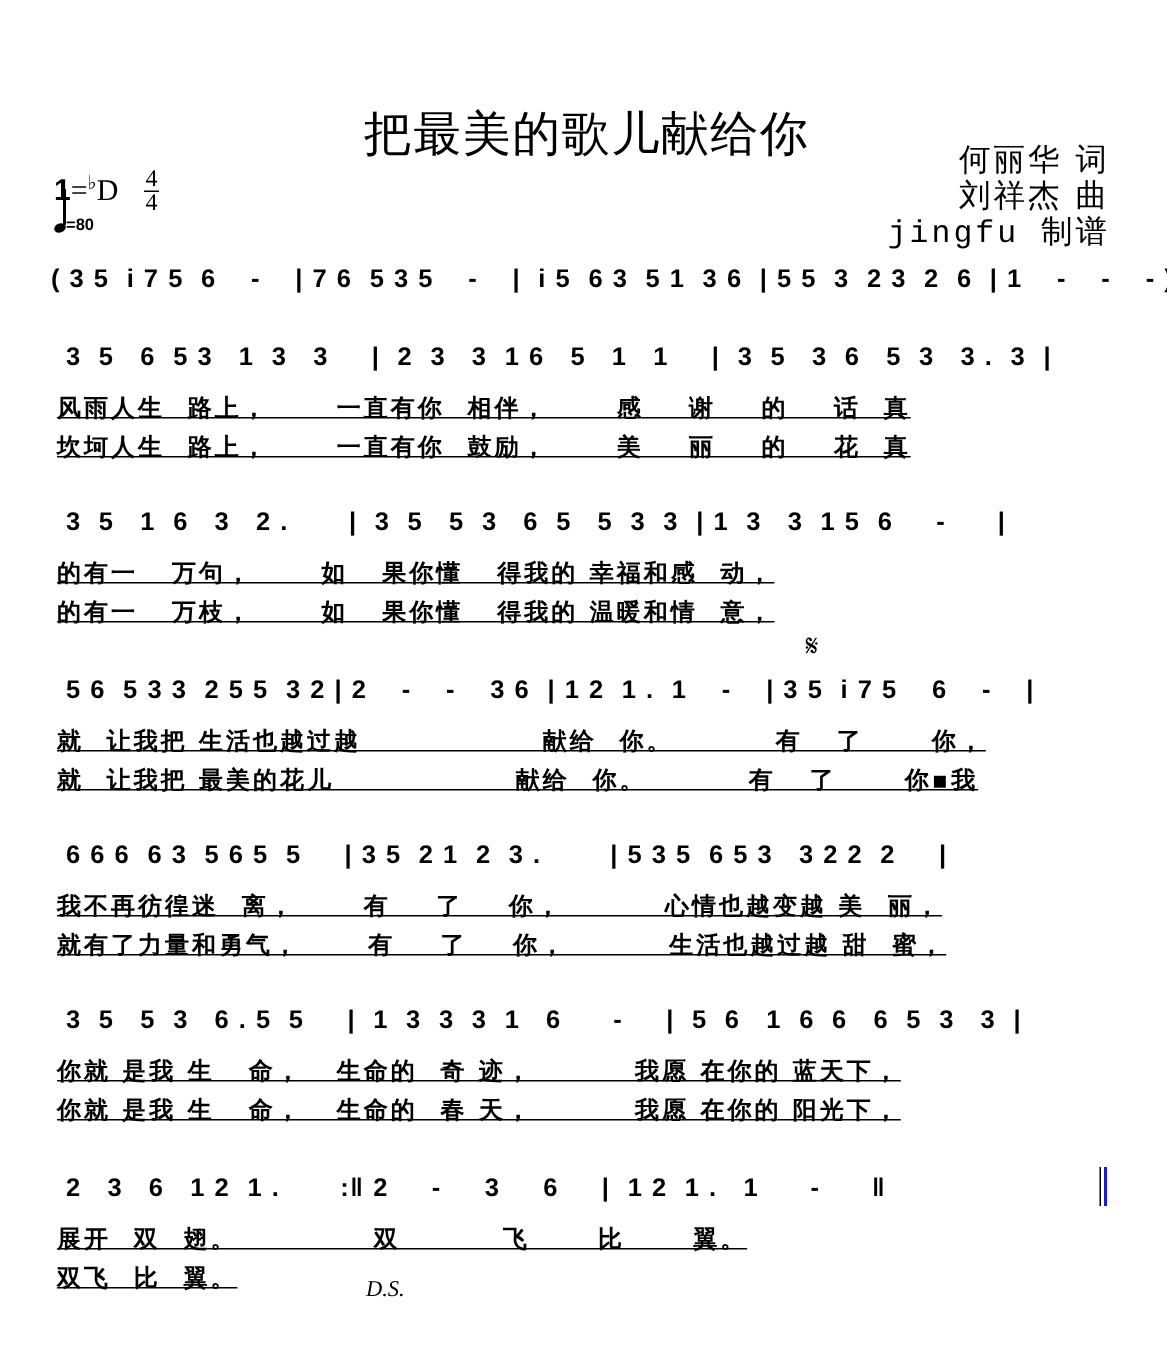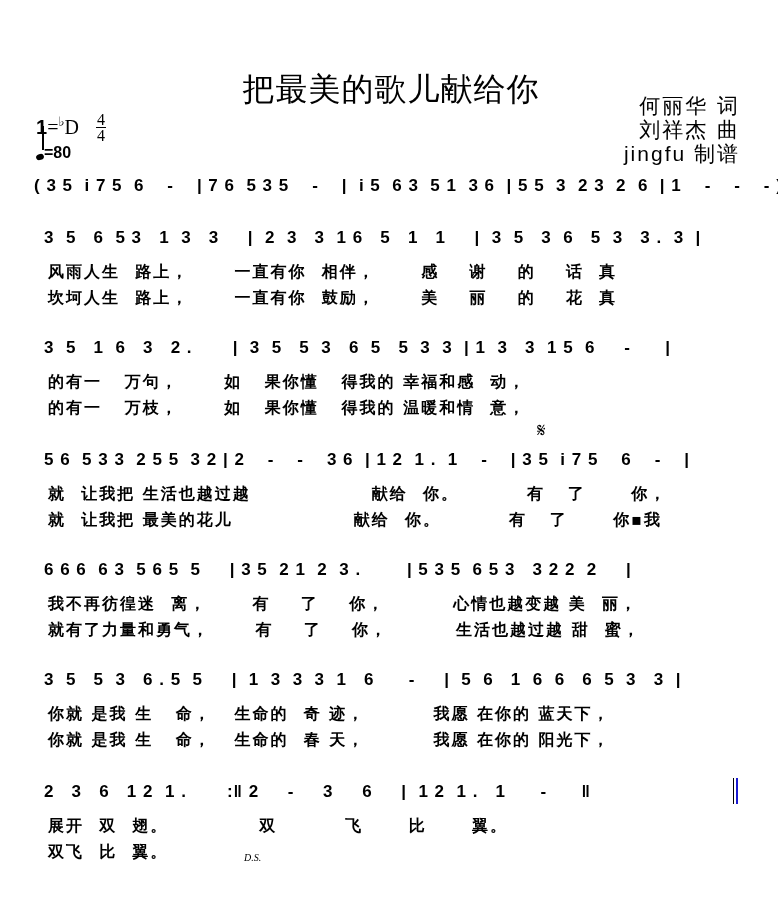--- a/index.html
+++ b/index.html
@@ -7,40 +7,40 @@
          font-family:"DejaVu Sans", sans-serif; color:#000; }
   .abs { position:absolute; }
   .title { left:0; width:778px; top:68px; text-align:center; font-size:32px;
            font-family:"DejaVu Sans", sans-serif; letter-spacing:1px; transform:translateX(2px); }
   .credit { right:38px; font-size:21px; font-family:"DejaVu Serif", serif; text-align:right; letter-spacing:2px; }
   .key { left:36px; top:114px; font-family:"Liberation Serif", serif; font-size:20px; }
   .key .one { font-family:"Liberation Sans", sans-serif; font-weight:bold; }
   .key sup { font-size:13px; }
   .timesig { left:96px; top:112px; font-family:"Liberation Serif", serif; font-size:16px; line-height:15px; text-align:center; }
   .timesig .bar { border-top:1px solid #000; width:10px; margin:0 auto; }
-  .tempo { left:36px; top:144px; font-size:16px; font-weight:bold; font-family:"Liberation Sans", sans-serif; }
+  .tempo { left:36px; top:144px; font-size:11px; font-weight:bold; font-family:"Liberation Sans", sans-serif; }
   .tempo .note { display:inline-block; width:8px; height:6px; background:#000; border-radius:50%; transform:rotate(-20deg); position:relative; top:2px; }
 
   .row { left:0; width:778px; }
   .notes { position:absolute; left:0; top:0; font-family:"Liberation Sans", sans-serif;
            font-weight:bold; font-size:17px; white-space:pre; letter-spacing:1px; }
-  .lyric { position:absolute; left:48px; font-family:"DejaVu Serif", serif; font-size:16px;
-           font-weight:bold; white-space:pre; letter-spacing:2px; }
-  .ds { left:244px; top:852px; font-family:"Liberation Serif", serif; font-style:italic; font-size:10px; }
+  .lyric { position:absolute; left:38px; font-family:"DejaVu Serif", serif; font-size:16px;
+           font-weight:bold; white-space:pre; letter-spacing:2px;text-decoration:underline; }
+  .ds { left:244px; top:852px; font-family:"Liberation Serif", serif; font-style:italic; font-size:15px; }
   .segno { left:537px; top:418px; font-size:20px; font-family:"DejaVu Serif", serif; }
   .endbar1 { left:733px; top:778px; width:1px; height:26px; background:#000; }
   .endbar2 { left:736px; top:778px; width:2px; height:26px; background:#1a1ad0; }
 </style>
 </head>
 <body>
 
 <div class="abs title">把最美的歌儿献给你</div>
 <div class="abs credit" style="top:92px">何丽华 词</div>
 <div class="abs credit" style="top:116px">刘祥杰 曲</div>
-<div class="abs credit" style="top:140px;font-family:Liberation Sans, sans-serif;">jingfu 制谱</div>
+<div class="abs credit" style="top:140px;font-family:Liberation Mono, monospace;">jingfu 制谱</div>
 
 <div class="abs key">
   <span class="one">1</span><span>=</span><sup>♭</sup><span>D</span>
 </div>
 <div class="abs timesig">
   <div>4</div>
   <div class="bar"></div>
   <div>4</div>
 </div>
 <div class="abs tempo">

